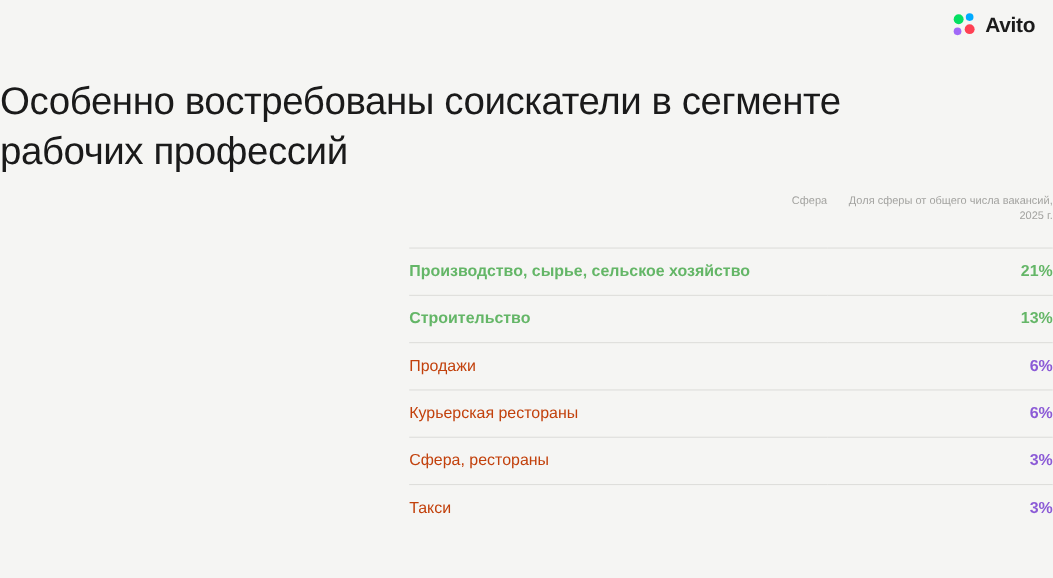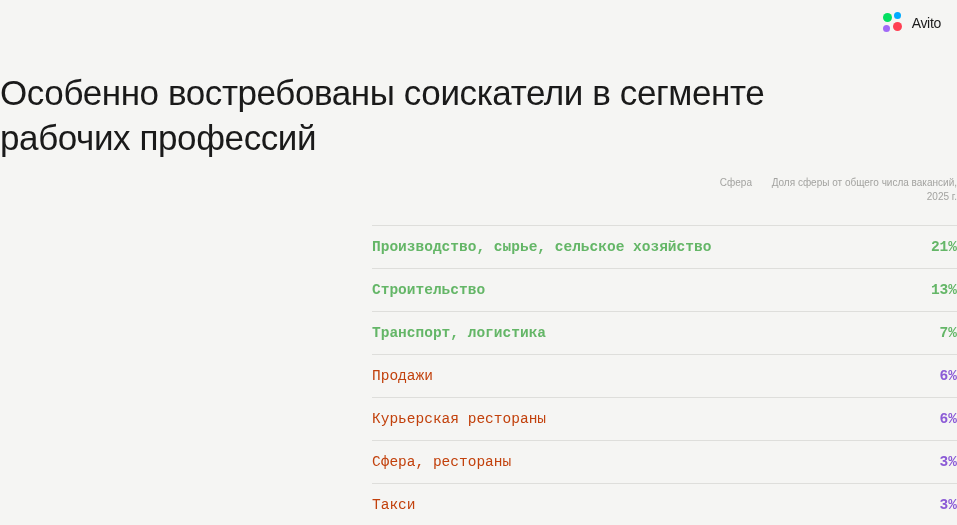--- a/index.html
+++ b/index.html
@@ -33,22 +33,22 @@
   .logo-mark i {
     position: absolute;
     border-radius: 50%;
     display: block;
   }
   .dot-a { width: 9px; height: 9px; left: 0px;  top: 1px;  background: #04e061; }
   .dot-b { width: 7px; height: 7px; left: 11px; top: 0px;  background: #0af;   }
   .dot-c { width: 7px; height: 7px; left: 0px;  top: 13px; background: #a169f7; }
   .dot-d { width: 9px; height: 9px; left: 10px; top: 10px; background: #ff4053; }
   .logo-text {
-    font-size: 14px;
-    font-weight: normal;
+    font-size: 19px;
+    font-weight: bold;
     color: #1b1b1b;
     letter-spacing: -0.3px;
     line-height: 1;
   }
 
   
   .headline {
     position: absolute;
     left: 0;
     top: 48px;
@@ -83,21 +83,20 @@
   }
   .th-sphere { width: 380px; padding-left: 64px; }
   .th-share  { text-align: right; padding-right: 105px; }
 
   .table td {
     border-top: 1px solid #dededb;
     font-size: 14.5px;
     padding: 13px 0 13px 0;
     height: 12px;
     vertical-align: middle;
-    font-family: Liberation Mono, monospace;
   }
   .td-sphere { padding-left: 64px; color: #1a1a1a; }
   .td-share  { text-align: right; padding-right: 105px; font-weight: bold; }
 
   .c-green  { color: #64b667; margin-top: 12px; }
   .c-purple { color: #8b5ad6; }
   .name-green { color: #64b667; font-weight: bold; }
   .name-dark  { color: #c2410c; font-weight: normal; }
 </style>
 </head>
@@ -126,24 +125,20 @@
     <tbody id="table-body">
         <tr>
           <td class="td-sphere name-green">Производство, сырье, сельское хозяйство</td>
           <td class="td-share c-green">21%</td>
         </tr>
         <tr>
           <td class="td-sphere name-green">Строительство</td>
           <td class="td-share c-green">13%</td>
         </tr>
         <tr>
-          <td class="td-sphere name-green">Транспорт, логистика</td>
-          <td class="td-share c-green">7%</td>
-        </tr>
-        <tr>
           <td class="td-sphere name-dark">Продажи</td>
           <td class="td-share c-purple">6%</td>
         </tr>
         <tr>
           <td class="td-sphere name-dark">Курьерская рестораны</td>
           <td class="td-share c-purple">6%</td>
         </tr>
         <tr>
           <td class="td-sphere name-dark">Сфера, рестораны</td>
           <td class="td-share c-purple">3%</td>

